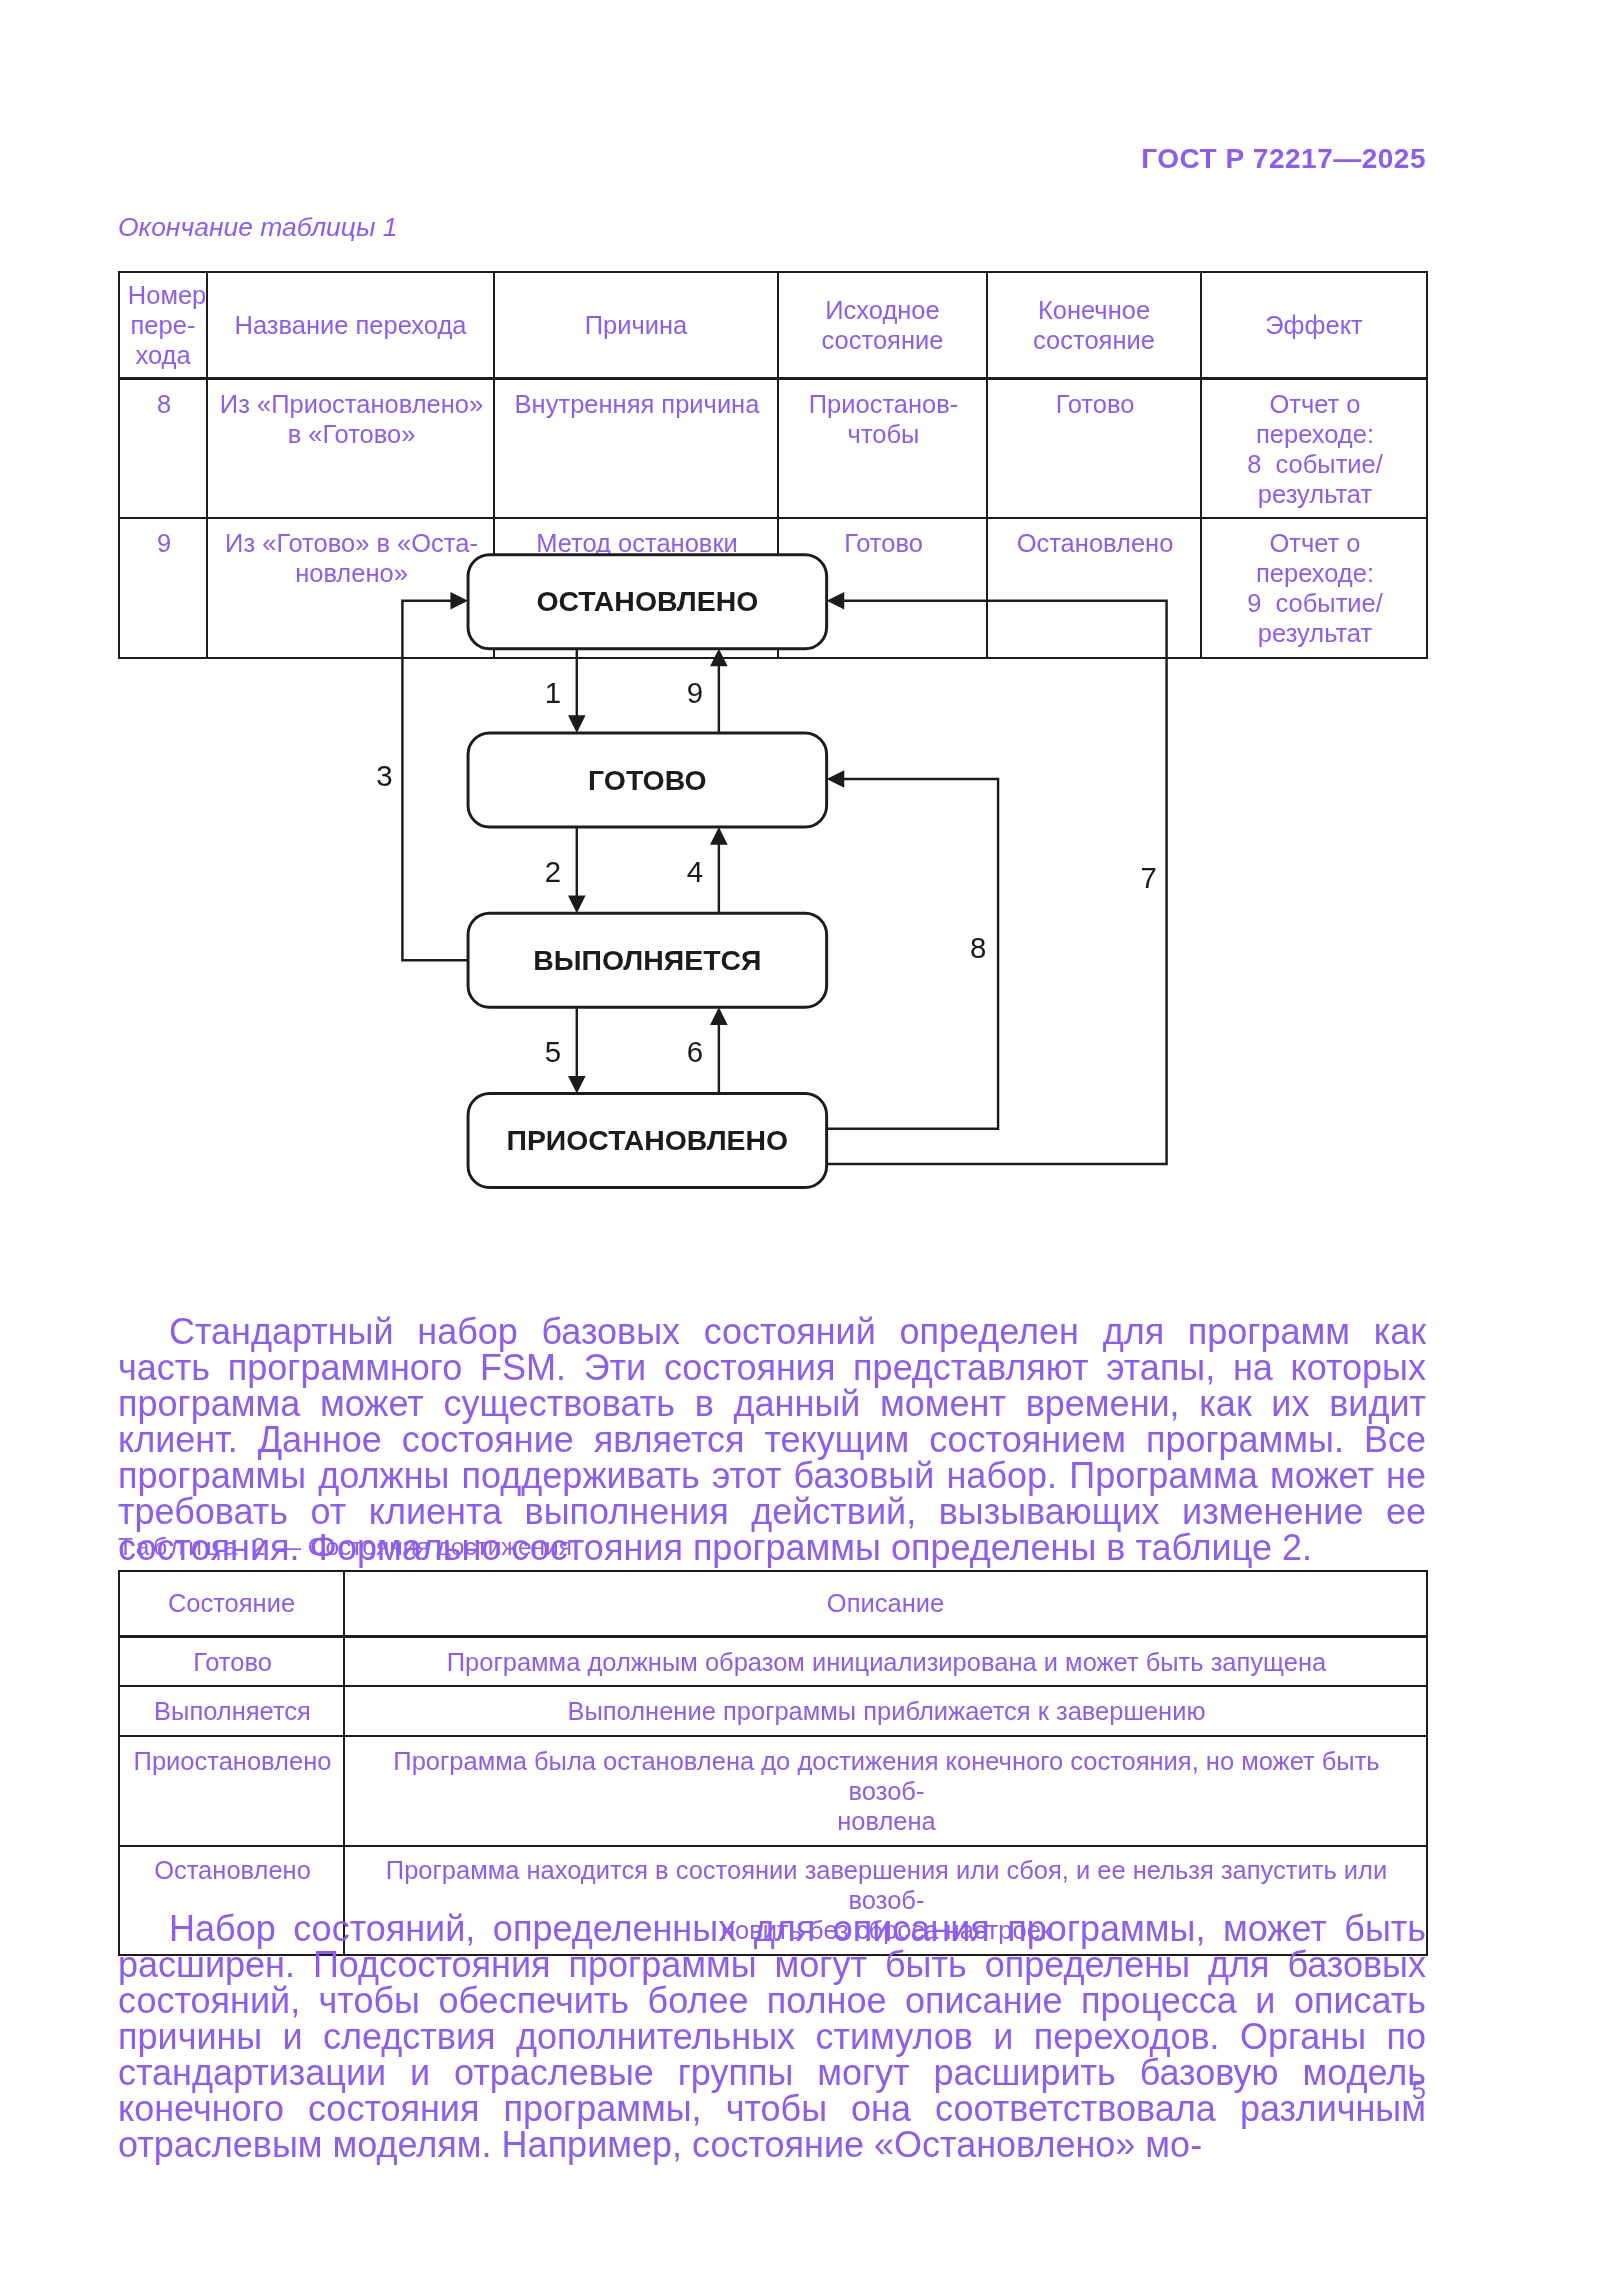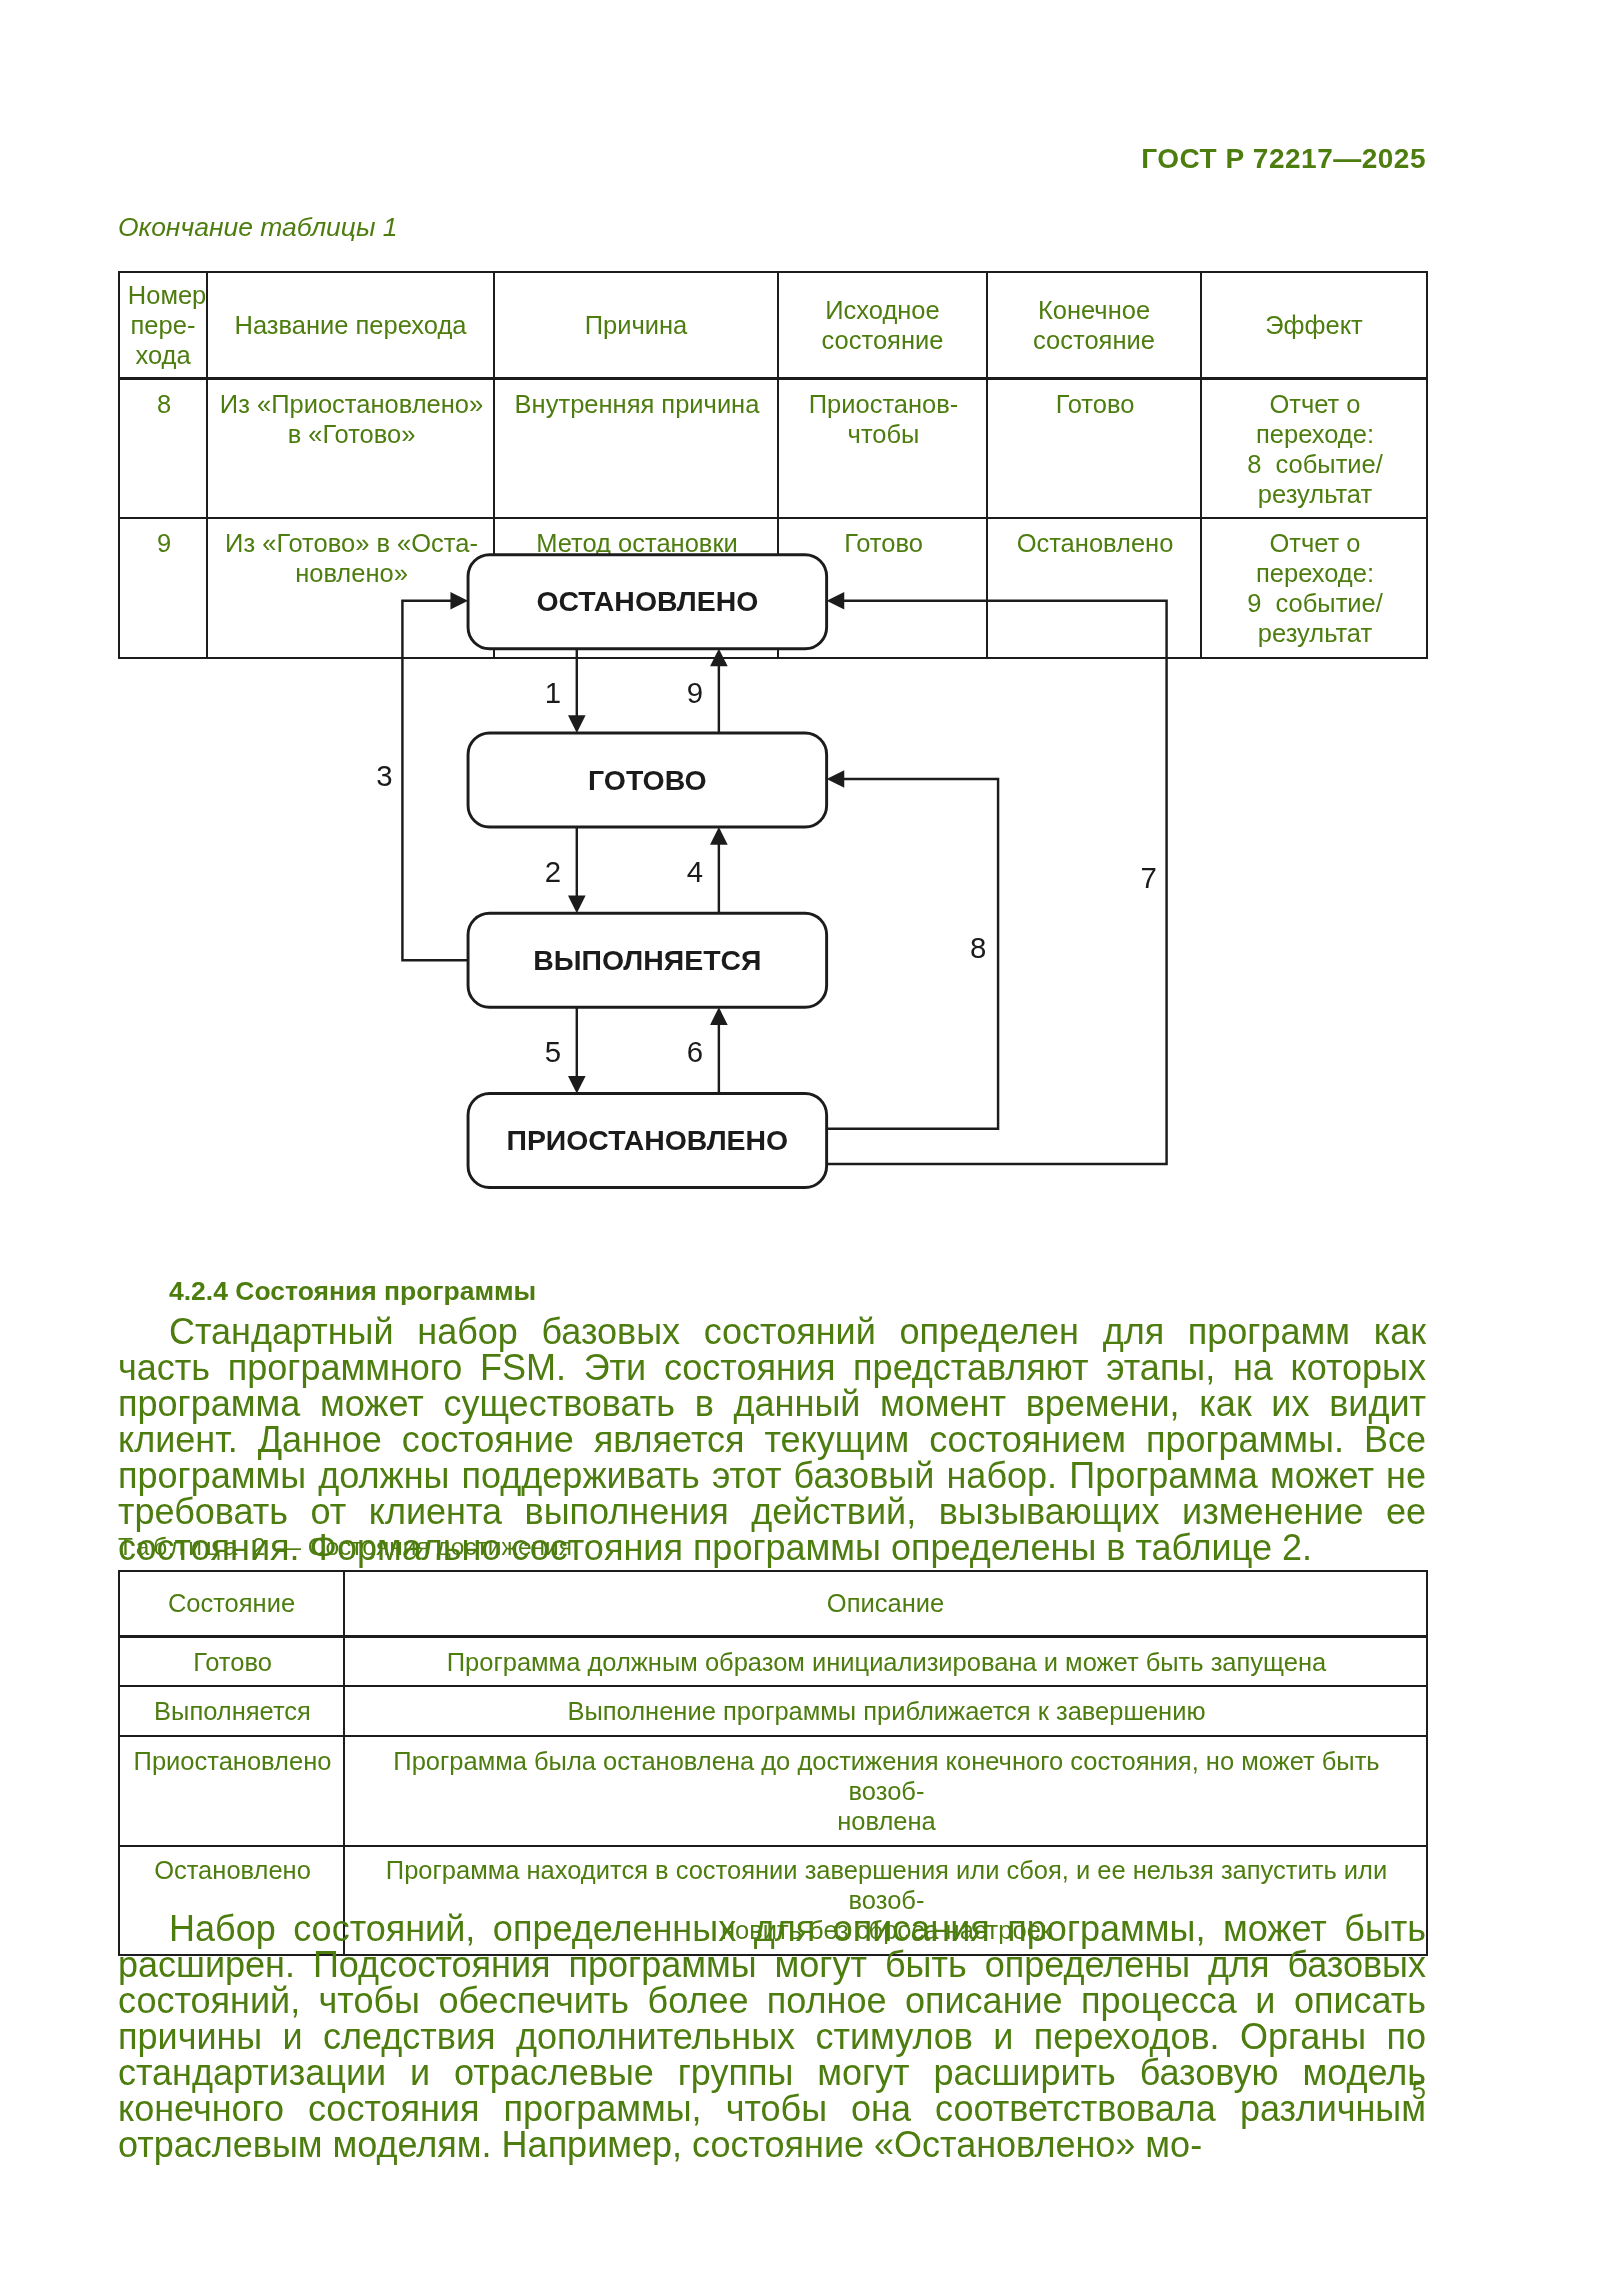--- a/index.html
+++ b/index.html
@@ -1,21 +1,21 @@
 <!DOCTYPE html>
 <html lang="ru"><head>
 <meta charset="utf-8">
 <style>
   html,body{margin:0;padding:0;background:#e8e8e8;}
   .page{
     position:relative;
     width:1621px;height:2293px;
     margin:0 auto;
     background:#ffffff;
-    color:#4d7c0f;
+    color:#8b5cf6;
     font-family:"Liberation Sans","DejaVu Sans",sans-serif;
     overflow:hidden;
   }
   .abs{position:absolute;}
   
   .doc-header{right:195px;top:143px;font-size:28px;font-weight:bold;letter-spacing:0.5px;}
   
   .table-note{left:118px;top:212px;font-size:26.5px;font-style:italic;}
   
   .gtable{border-collapse:collapse;width:1308px;table-layout:fixed;}
@@ -156,21 +156,20 @@
     <text class="t-num" x="572" y="900">2</text>
     <text class="t-num" x="717" y="900">4</text>
     <text class="t-num" x="572" y="1084">5</text>
     <text class="t-num" x="717" y="1084">6</text>
     <text class="t-num" x="400" y="802">3</text>
     <text class="t-num" x="1006" y="978">8</text>
     <text class="t-num" x="1180" y="906">7</text>
   </svg>
 
 
-  <div class="abs sec-heading">4.2.4 Состояния программы</div>
 
   <div class="abs para para1">Стандартный набор базовых состояний определен для программ как часть программного FSM. Эти состояния представляют этапы, на которых программа может существовать в данный момент времени, как их видит клиент. Данное состояние является текущим состоянием программы. Все программы должны поддерживать этот базовый набор. Программа может не требовать от клиента выполнения действий, вызывающих изменение ее состояния. Формально состояния программы определены в таблице 2.</div>
 
   <div class="abs t2-caption">
     <span class="spaced">Таблица 2</span>
     <span>—</span>
     <span>Состояния достижения</span>
   </div>
 
   <table class="abs gtable t2">

